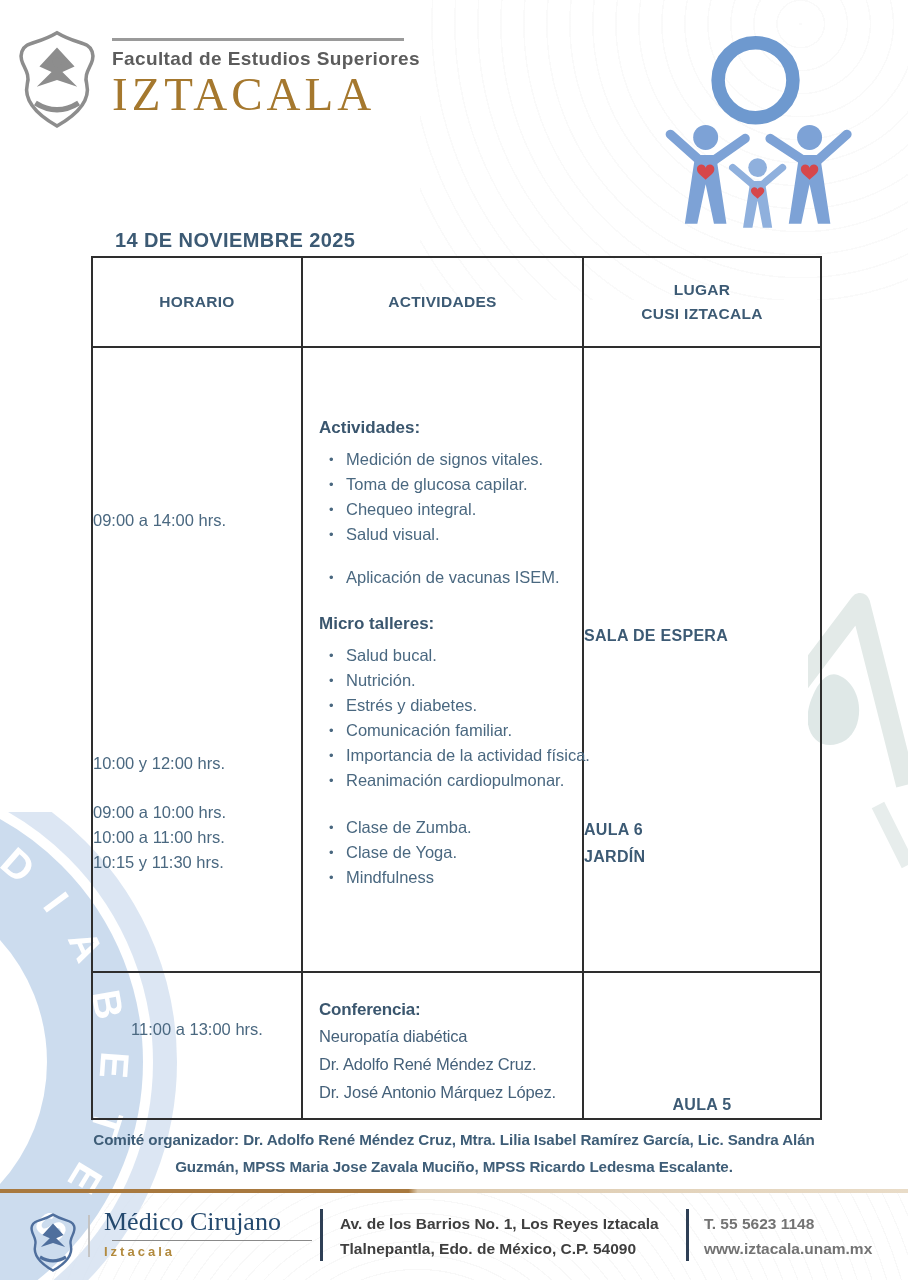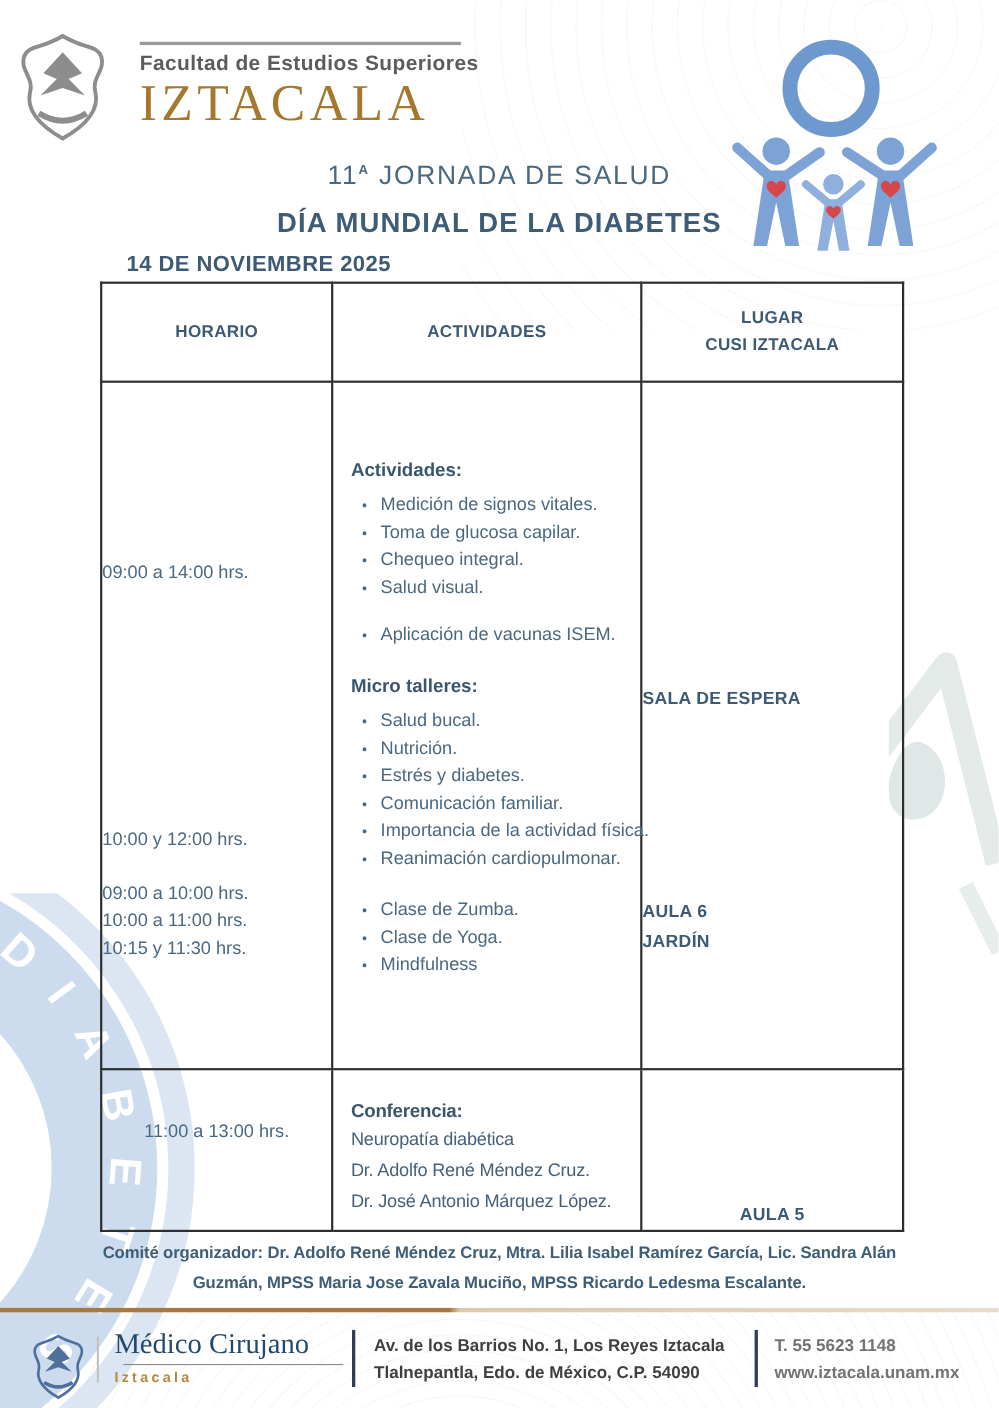--- a/index.html
+++ b/index.html
@@ -16,21 +16,21 @@
     opacity:.55;
   }
   .bg-contours-footer{
     position:absolute;left:0;top:1190px;width:908px;height:90px;z-index:0;
     background:repeating-radial-gradient(circle at 46% 260%, rgba(120,120,120,.10) 0 1.2px, transparent 1.2px 14px);
     opacity:.5;
   }
   .watermark-svg{position:absolute;left:0;top:812px;z-index:0;}
   .pale-shape-svg{position:absolute;right:0;top:575px;z-index:0;}
   
-  .brand{position:absolute;left:16px;top:30px;display:flex;gap:29px;z-index:2;}
+  .brand{position:absolute;left:16px;top:30px;display:flex;gap:14px;z-index:2;}
   .brand .crest{color:#8d8d8d;}
   .brand-text{padding-top:8px;}
   .brand-rule{width:292px;height:3px;background:#9a9a9a;margin-bottom:7px;}
   .brand-faculty{font-size:19px;font-weight:bold;color:#5c5c5c;letter-spacing:.4px;}
   .brand-name{
     font-family:"Liberation Serif", serif;font-size:47px;line-height:1.05;
     color:#a5782e;letter-spacing:4px;font-weight:400;
   }
   
   .event-logo{position:absolute;left:652px;top:20px;z-index:2;}
@@ -155,24 +155,20 @@
       <path d="M93 155 L107 155 L114 200 L105 200 L100 174 L95 200 L86 200 Z" stroke="none"></path>
     </g>
 
     <g fill="#d6474b">
       <path transform="translate(50,138) scale(1.05)" d="m0,4 c-1.5,-4.5 -8,-3.5 -8,1.2 c0,4.2 5,6.8 8,9.8 c3,-3 8,-5.6 8,-9.8 c0,-4.7 -6.5,-5.7 -8,-1.2 z"></path>
       <path transform="translate(150,138) scale(1.05)" d="m0,4 c-1.5,-4.5 -8,-3.5 -8,1.2 c0,4.2 5,6.8 8,9.8 c3,-3 8,-5.6 8,-9.8 c0,-4.7 -6.5,-5.7 -8,-1.2 z"></path>
       <path transform="translate(100,160) scale(0.8)" d="m0,4 c-1.5,-4.5 -8,-3.5 -8,1.2 c0,4.2 5,6.8 8,9.8 c3,-3 8,-5.6 8,-9.8 c0,-4.7 -6.5,-5.7 -8,-1.2 z"></path>
     </g>
   </svg>
 
-  <div class="title-block">
-    <div class="title-1"><span>11</span><sup>A</sup><span> JORNADA DE SALUD</span></div>
-    <div class="title-2">DÍA MUNDIAL DE LA DIABETES</div>
-  </div>
   <div class="date-line">14 DE NOVIEMBRE 2025</div>
 
   <table class="sched">
     <colgroup>
         <col class="c1">
         <col class="c2">
         <col class="c3">
       </colgroup>
     <tbody>
         <tr class="head">

